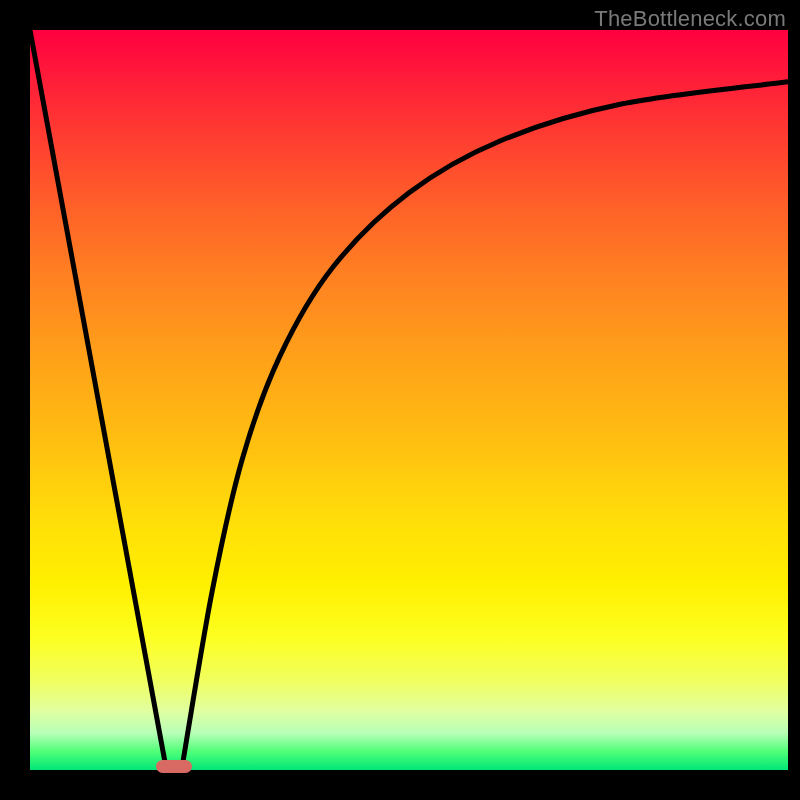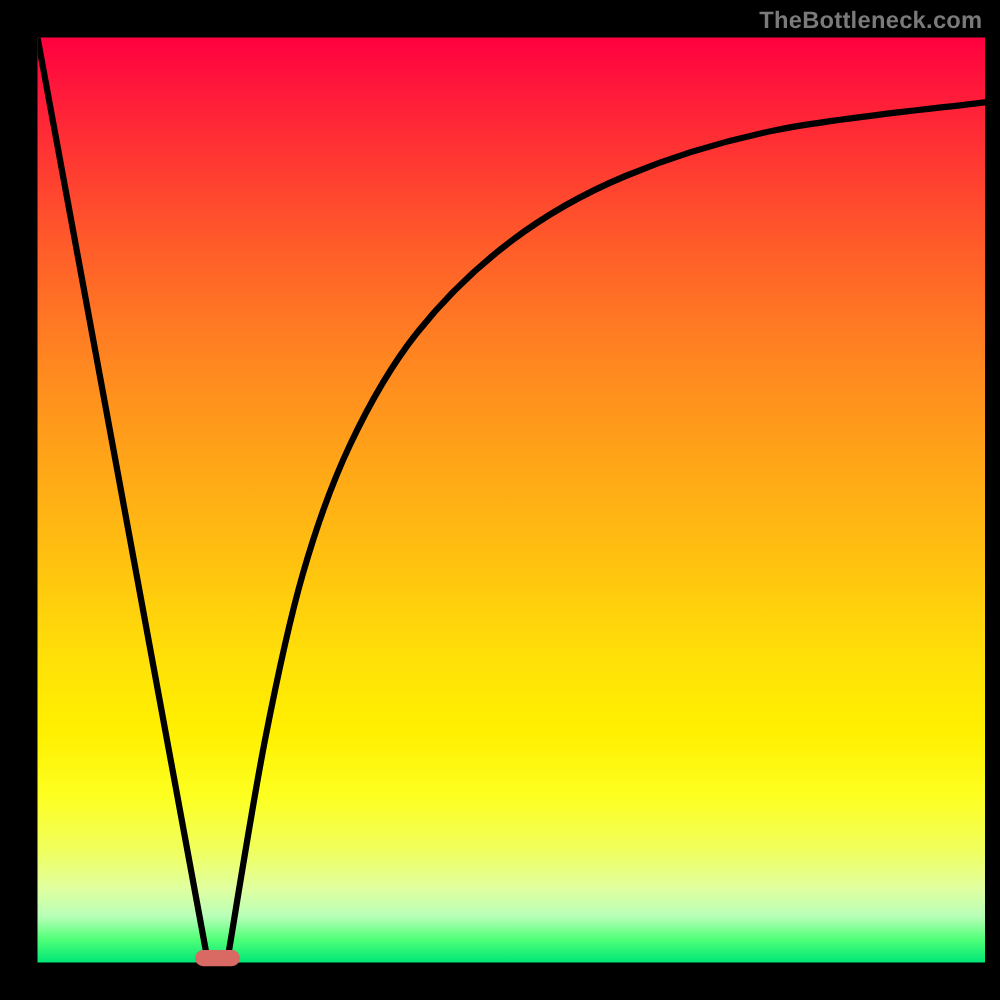--- a/index.html
+++ b/index.html
@@ -32,22 +32,22 @@
       #b8ffb8 95%,
       #50ff78 97.5%,
       #00e676 100%
     );
   }
   .watermark {
     position: absolute;
     top: 6px;
     right: 14px;
     font-family: Arial, Helvetica, sans-serif;
-    font-size: 19px;
-    font-weight: 700;
+    font-size: 22px;
+    font-weight: 400;
     color: #7a7a7a;
     letter-spacing: 0.2px;
   }
   svg.curves {
     position: absolute;
     left: 0;
     top: 0;
   }
   .marker {
     position: absolute;

